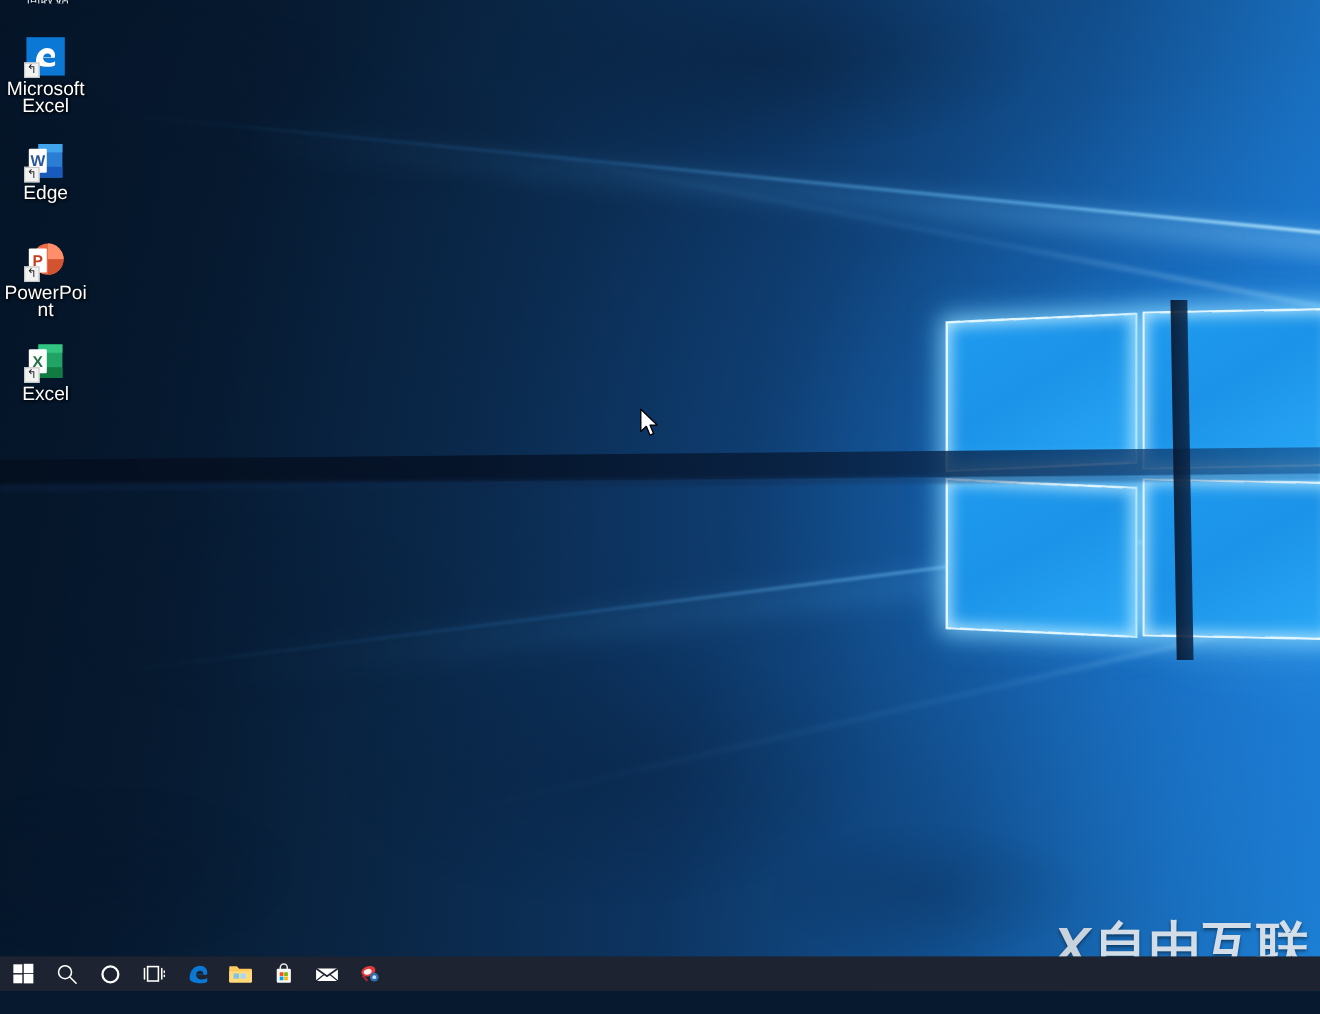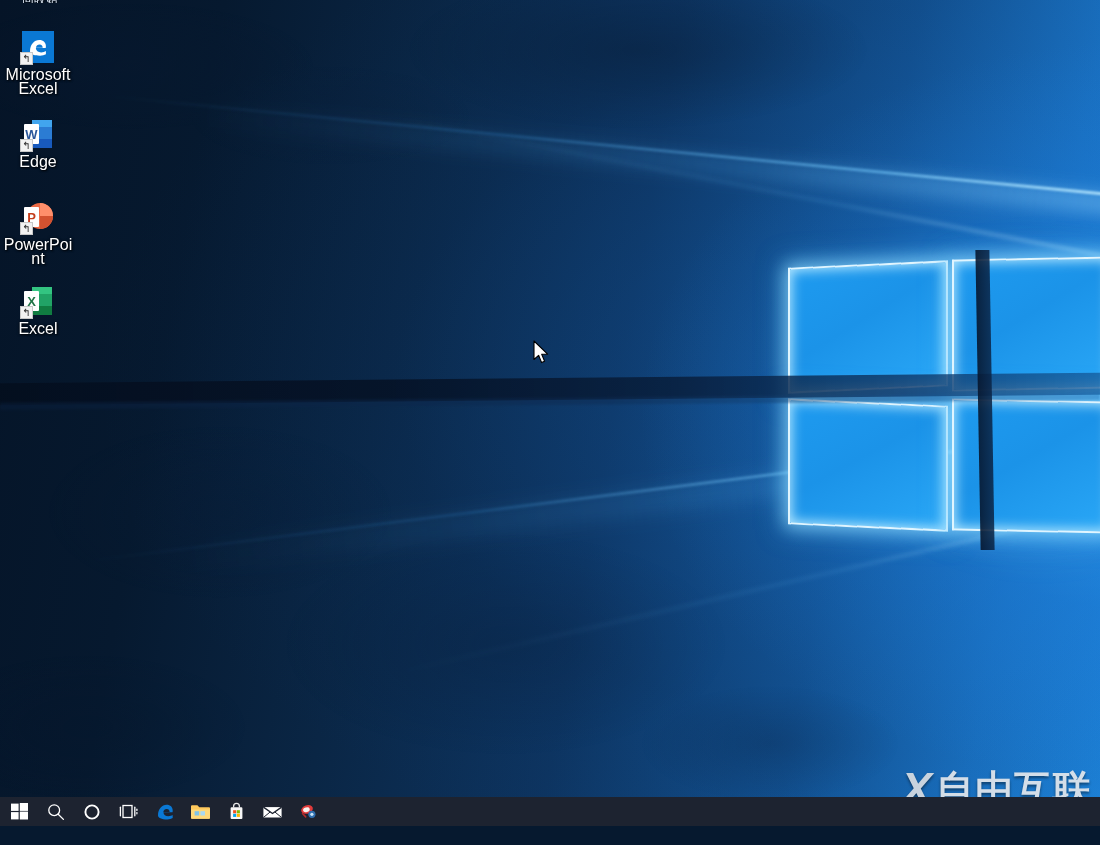--- a/index.html
+++ b/index.html
@@ -136,21 +136,21 @@
   .cursor { position:absolute; left:533px; top:340px; width:18px; height:26px; }
 
   
   .watermark {
     position:absolute; right:8px; bottom:14px;
     display:flex; align-items:center; gap:6px; opacity:.92;
   }
   .wm-x { font-size:46px; font-weight:bold; color:#d9dde2; line-height:1;
           font-style:italic; letter-spacing:-2px;
           text-shadow:0 2px 3px rgba(0,0,0,.5); }
-  .wm-text { font-size:38px; font-weight:bold; color:#e3e7ec; line-height:1;
+  .wm-text { font-size:44px; font-weight:bold; color:#e3e7ec; line-height:1;
              letter-spacing:1px; text-shadow:0 2px 3px rgba(0,0,0,.5); }
 
   
   .taskbar {
     position:absolute; left:0; right:0; bottom:0; height:29px;
     background:#1d2330;
     display:flex; align-items:center;
   }
   .tb-btn {
     width:36px; height:29px; display:flex; align-items:center; justify-content:center;

